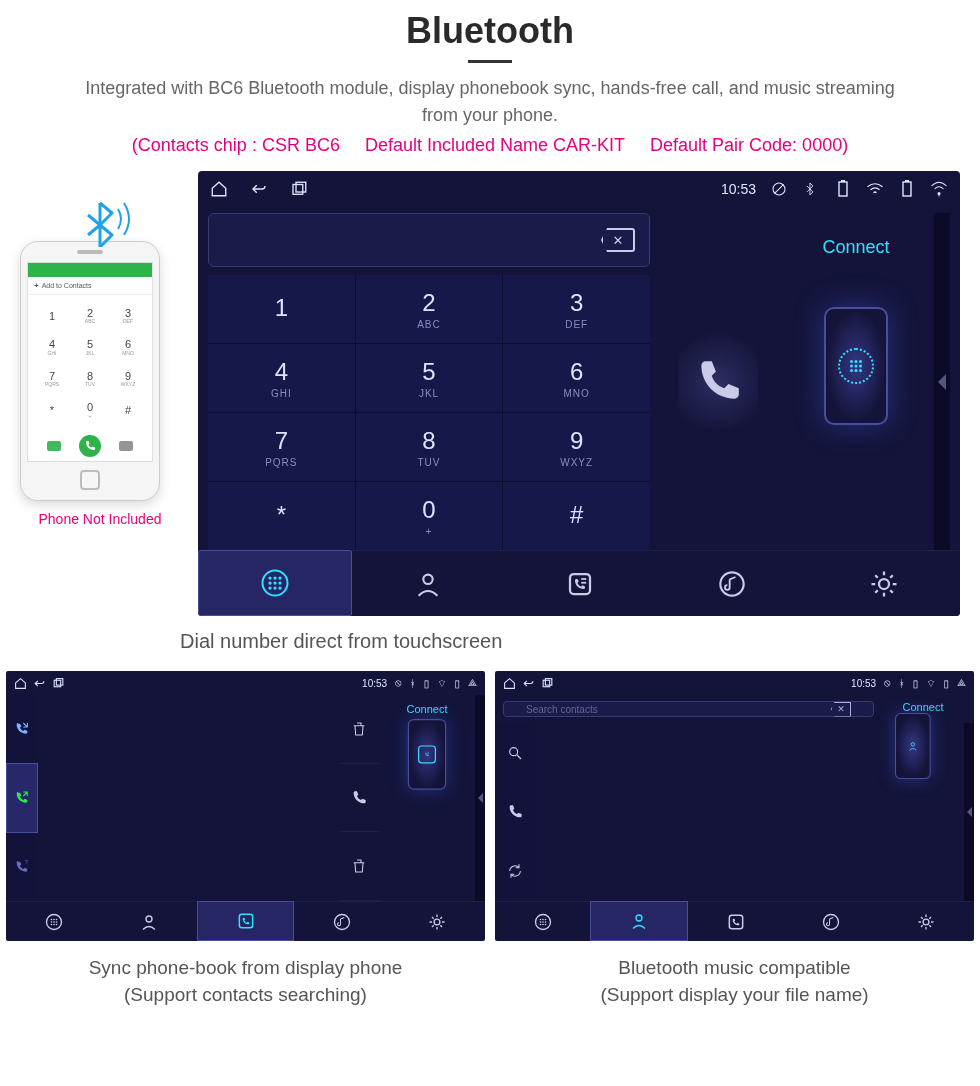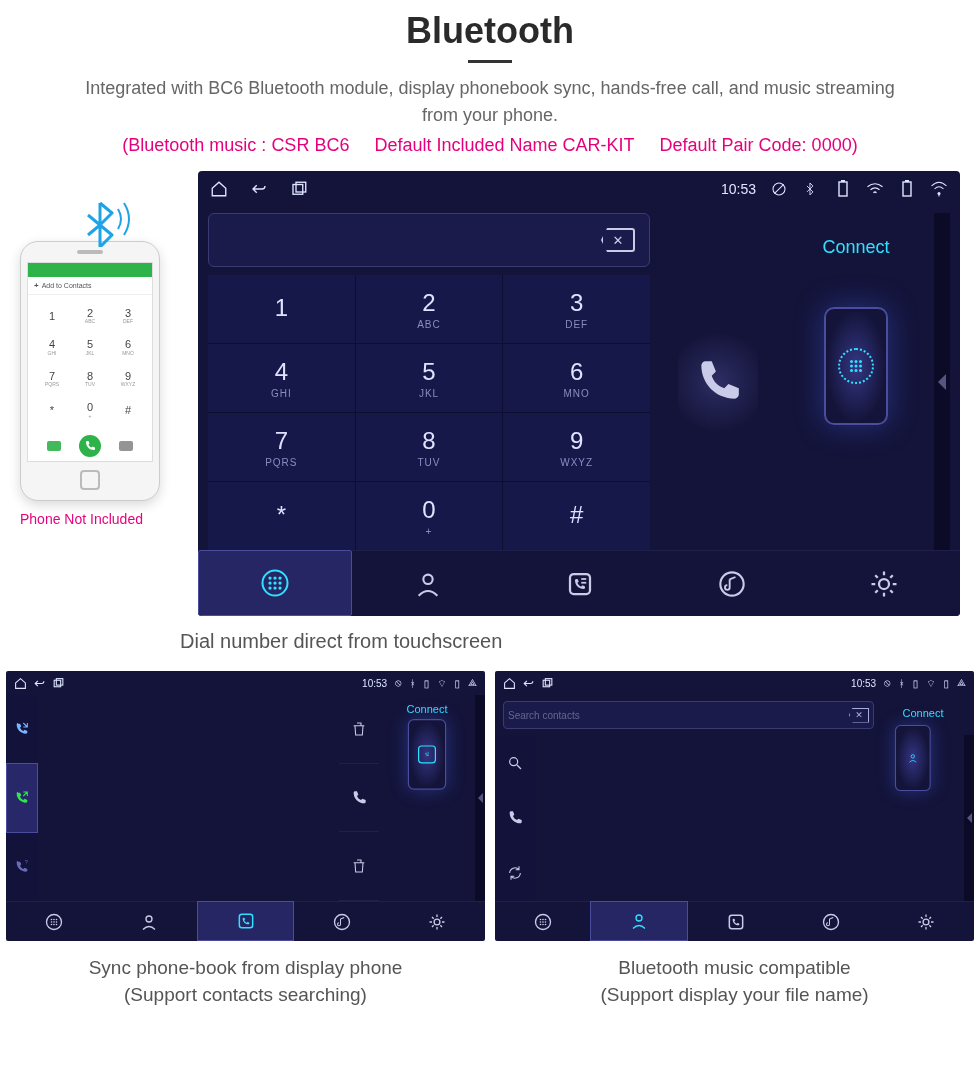--- a/index.html
+++ b/index.html
@@ -21,21 +21,21 @@
   .phone-screen { width: 126px; height: 200px; background: #fff; border: 1px solid #ddd; display: flex; flex-direction: column; }
   .phone-topbar { background: #2eb24a; height: 14px; }
   .phone-addct { font-size: 7px; padding: 4px 6px; border-bottom: 1px solid #eee; color:#555; display:flex; align-items:center; gap:3px; }
   .phone-addct::before { content:"+"; font-size:8px; font-weight:bold;}
   .phone-pad { flex: 1; display: grid; grid-template-columns: repeat(3,1fr); padding: 6px; gap: 2px; }
   .phone-pad div { text-align: center; font-size: 11px; color: #444; display:flex; flex-direction:column; justify-content:center; line-height:1.1; }
   .phone-pad div small { font-size: 5px; color:#999; }
   .phone-callrow { display:flex; justify-content:center; gap:18px; align-items:center; padding:4px 0; }
   .phone-callrow .ccircle { width:22px; height:22px; border-radius:50%; background:#2eb24a; display:flex; align-items:center; justify-content:center; }
   .phone-callrow .side { width:14px; height:10px; background:#2eb24a; border-radius:2px; opacity:0.9; }
-  .phone-caption { color: #e6007e; font-size: 14px; margin-top: 10px; }
+  .phone-caption { color: #e6007e; font-size: 14px; text-align: center; margin-top: 10px; }
   
   .unit { flex: 1; background: #14143a; border-radius: 4px; overflow: hidden; color: #aab; position: relative; }
   .unit .statusbar { display: flex; align-items: center; height: 36px; padding: 0 12px; font-size: 14px; gap: 12px; color: #dfe5ff; }
   .unit .statusbar .sb-left { display: flex; gap: 22px; }
   .unit .statusbar .spacer { flex: 1; }
   .unit .statusbar .sb-right { display: flex; align-items: center; gap: 14px; }
   .sb-icon { width: 18px; height: 18px; display: inline-flex; align-items: center; justify-content: center; }
   
   .unit .body { display: flex; align-items: stretch; padding: 6px 10px 0 10px; gap: 8px; }
   .dial-col { flex: 1; }
@@ -81,36 +81,36 @@
   .small-connect .clabel { color:#31e0ff; font-size:11px; margin-bottom:4px;}
   .small-connect .pglow { transform: scale(0.6); transform-origin: top center;}
   .small-tab-nav { width:10px; background:#0b0b28; display:flex;align-items:center;justify-content:center;}
   .small-tab-nav::before { content:""; width:0;height:0; border-top:5px solid transparent; border-bottom:5px solid transparent; border-right:5px solid #555580;}
   
   .small-bottombar { display: flex; height: 40px; }
   .small-bottombar .tab { flex:1; display:flex; align-items:center; justify-content:center; cursor:pointer; border-top:1px solid rgba(60,60,110,0.3);}
   .small-bottombar .tab.active { background:#262664; border:1px solid #4a4d9c;}
   
   .search-row { display:flex; align-items:center; padding:6px 8px; gap:6px;}
-  .search-box { flex:1; background:#1a1b4b; border:1px solid #3a3b70; border-radius:4px; height:28px; display:flex; align-items:center; justify-content:space-between; padding:0 4px; font-size:10px; color:#666690;}
+  .search-box { flex:1; background:#1a1b4b; border:1px solid #3a3b70; border-radius:4px; height:16px; display:flex; align-items:center; justify-content:space-between; padding:0 22px; font-size:10px; color:#666690;}
   .search-box .bksp-sm { width:20px; height:15px; border:1.5px solid #a9abd8; clip-path: polygon(18% 0,100% 0,100% 100%,18% 100%,0 50%); display:flex;align-items:center;justify-content:center; color:#a9abd8; font-size:9px;}
   
   .small-caption { text-align: center; font-size: 19px; color: #555; margin-top: 14px; line-height: 1.4; }
   
   svg { display:block; }
 </style>
 </head>
 <body>
 
 <div class="header">
   <h1>Bluetooth</h1>
   <div class="underline"></div>
   <p class="desc">Integrated with BC6 Bluetooth module, display phonebook sync, hands-free call, and music streaming from your phone.</p>
   <p class="specs">
-    <span>(Bluetooth music : CSR BC6</span>
+    <span>(Contacts chip : CSR BC6</span>
     <span>Default Included Name CAR-KIT</span>
     <span>Default Pair Code: 0000)</span>
   </p>
 </div>
 
 <div class="main-row">
 
   <div class="phone-mock">
     <div class="bt-icon">
       <svg viewBox="0 0 56 56">

